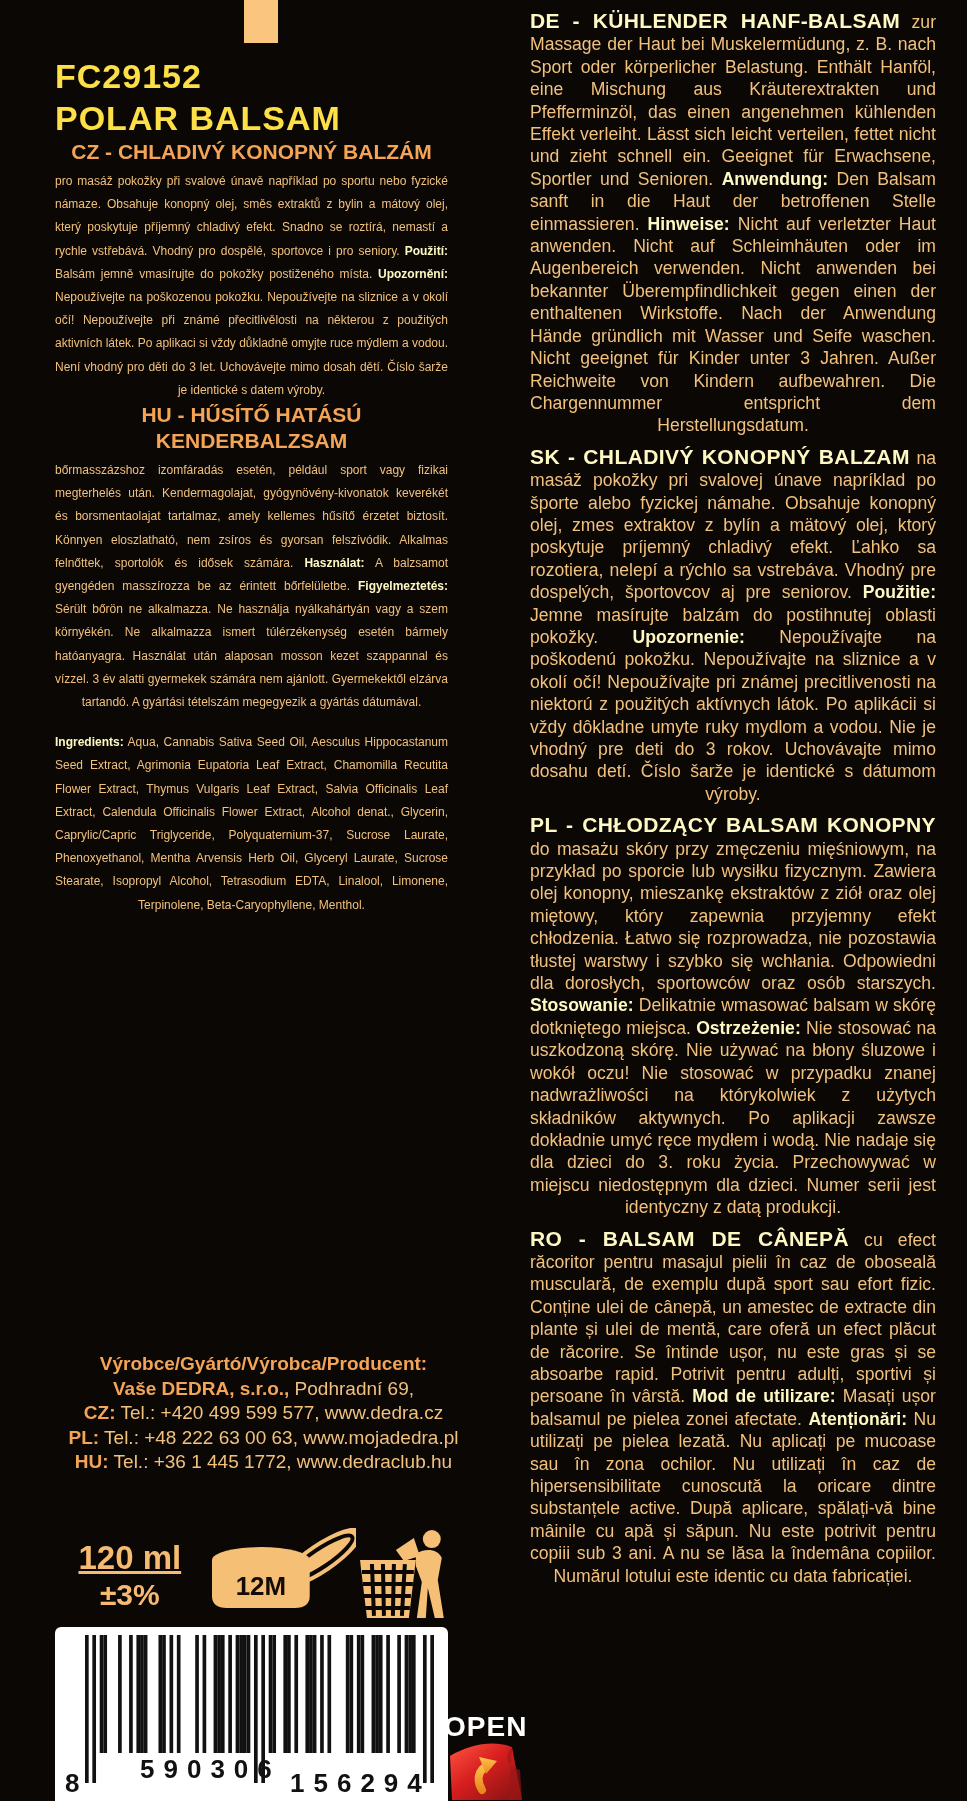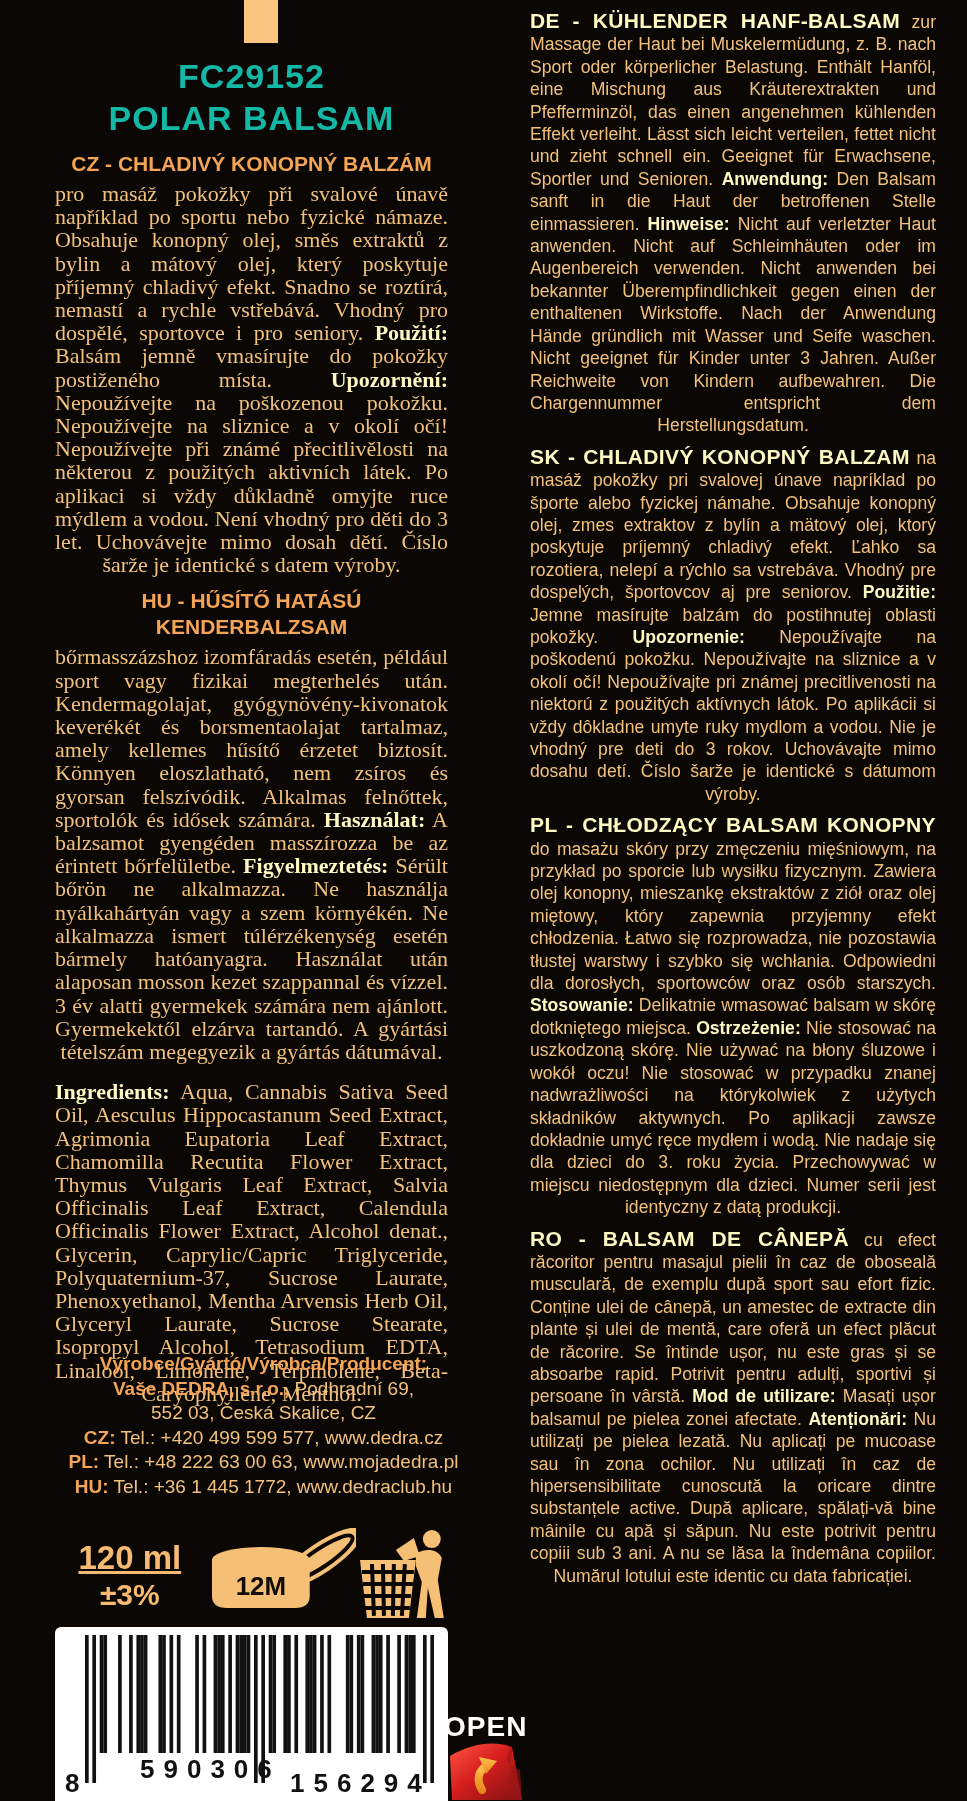--- a/index.html
+++ b/index.html
@@ -2,23 +2,23 @@
 <html><head>
 <meta charset="utf-8">
 <style>
   html,body{margin:0;padding:0;background:#000;}
   .page{position:relative;width:967px;height:1801px;background:#0b0705;overflow:hidden;
         font-family:"Liberation Sans","DejaVu Sans",sans-serif;}
   .mark{position:absolute;left:244px;top:0;width:34px;height:43px;background:#fac67f;}
 
   
   .left-col{position:absolute;left:55px;top:43px;width:393px;color:#f1c17d;}
-  .title{ text-align:center;font-weight:bold;color:#14b8a6;font-size:34px;line-height:42px;letter-spacing:1px;margin-top:12px;}
-  .sec-head{text-align:center;font-weight:bold;color:#f3a457;font-size:21px;line-height:26px;margin-top:12px;}
-  .para{font-size:22px;line-height:23.2px;text-align:justify;text-align-last:center;margin-top:5px;font-family:Liberation Serif, serif;}
+  .title{ text-align:left;font-weight:bold;color:#fde047;font-size:34px;line-height:42px;letter-spacing:1px;margin-top:12px;}
+  .sec-head{text-align:center;font-weight:bold;color:#f3a457;font-size:21px;line-height:26px;}
+  .para{font-size:12px;line-height:23.2px;text-align:justify;text-align-last:center;margin-top:5px;}
   .para b,.rpara b{font-weight:bold;color:#fef9c3;font-style:normal;}
   .ingredients{margin-top:17px;}
 
   
   .right-col{position:absolute;left:530px;top:10px;width:406px;color:#f1c17d;}
   .rpara{font-size:17.6px;line-height:22.4px;text-align:justify;text-align-last:center;margin-bottom:9px;}
   .rpara b.h{font-size:21px;letter-spacing:.4px;}
 
   
   .mfr{position:absolute;left:67px;top:1352px;width:393px;text-align:center;color:#f1c17d;
@@ -64,21 +64,20 @@
 
     <div class="sec-head">HU - HŰSÍTŐ HATÁSÚ KENDERBALZSAM</div>
     <div class="para"><span>bőrmasszázshoz izomfáradás esetén, például sport vagy fizikai megterhelés után. Kendermagolajat, gyógynövény-kivonatok keverékét és borsmentaolajat tartalmaz, amely kellemes hűsítő érzetet biztosít. Könnyen eloszlatható, nem zsíros és gyorsan felszívódik. Alkalmas felnőttek, sportolók és idősek számára. </span><b>Használat:</b><span> A balzsamot gyengéden masszírozza be az érintett bőrfelületbe. </span><b>Figyelmeztetés:</b><span> Sérült bőrön ne alkalmazza. Ne használja nyálkahártyán vagy a szem környékén. Ne alkalmazza ismert túlérzékenység esetén bármely hatóanyagra. Használat után alaposan mosson kezet szappannal és vízzel. 3 év alatti gyermekek számára nem ajánlott. Gyermekektől elzárva tartandó. A gyártási tételszám megegyezik a gyártás dátumával.</span></div>
 
     <div class="para ingredients"><b>Ingredients:</b><span> Aqua, Cannabis Sativa Seed Oil, Aesculus Hippocastanum Seed Extract, Agrimonia Eupatoria Leaf Extract, Chamomilla Recutita Flower Extract, Thymus Vulgaris Leaf Extract, Salvia Officinalis Leaf Extract, Calendula Officinalis Flower Extract, Alcohol denat., Glycerin, Caprylic/Capric Triglyceride, Polyquaternium-37, Sucrose Laurate, Phenoxyethanol, Mentha Arvensis Herb Oil, Glyceryl Laurate, Sucrose Stearate, Isopropyl Alcohol, Tetrasodium EDTA, Linalool, Limonene, Terpinolene, Beta-Caryophyllene, Menthol.</span></div>
   </div>
 
   <div class="mfr">
     <div><b>Výrobce/Gyártó/Výrobca/Producent:</b></div>
     <div><b>Vaše DEDRA, s.r.o.,</b><span> Podhradní 69,</span></div>
-    <div><span>552 03, Česká Skalice, CZ</span></div>
     <div><b>CZ:</b><span> Tel.: +420 499 599 577, www.dedra.cz</span></div>
     <div><b>PL:</b><span> Tel.: +48 222 63 00 63, www.mojadedra.pl</span></div>
     <div><b>HU:</b><span> Tel.: +36 1 445 1772, www.dedraclub.hu</span></div>
   </div>
 
   <div class="bottom-row">
     <div class="volume">
       <div class="v1">120 ml</div>
       <div class="v2">±3%</div>
     </div>

